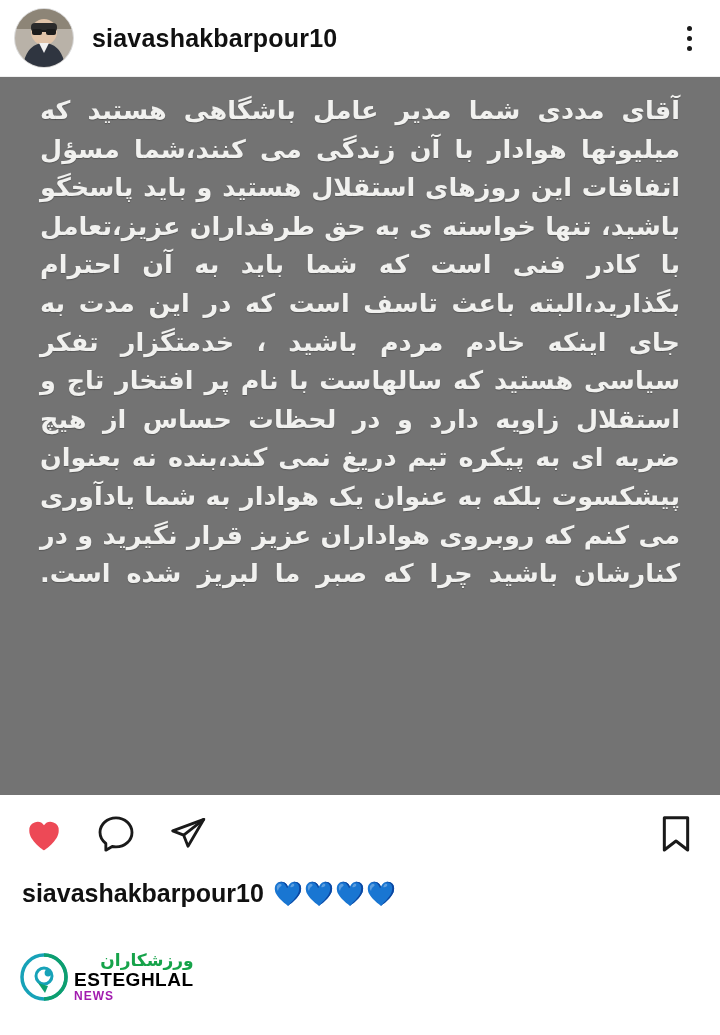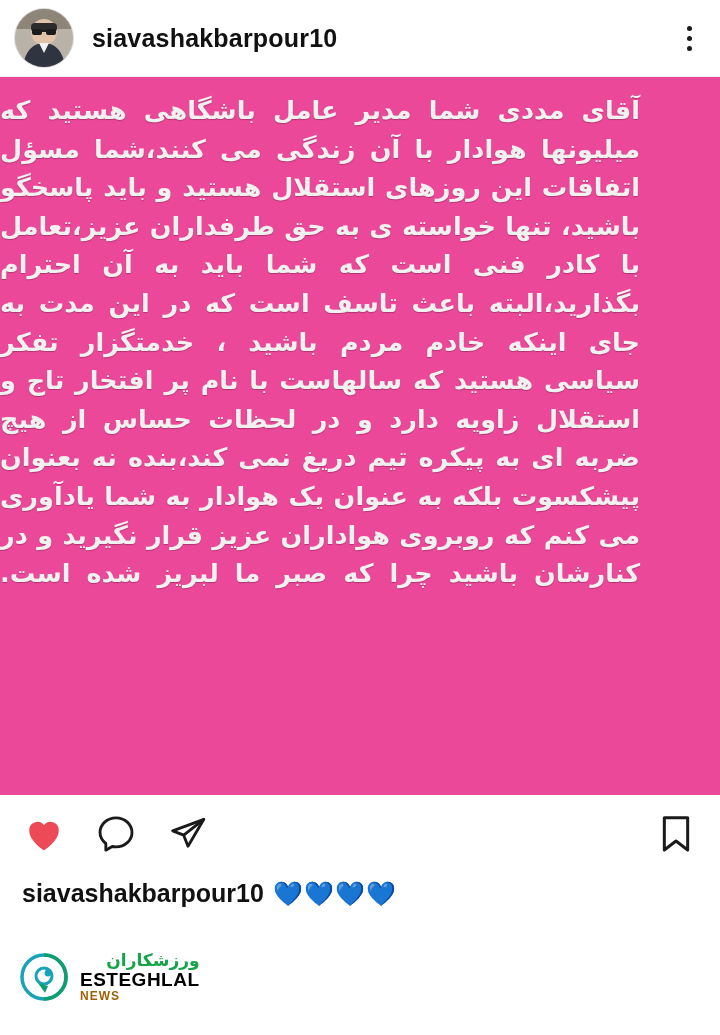--- a/index.html
+++ b/index.html
@@ -68,25 +68,26 @@
     height: 5px;
     border-radius: 50%;
     background: #1a1a1a;
     margin: 2.5px 0;
   }
 
   
   .post-media {
     flex: 0 0 718px;
     height: 718px;
-    background: #ec4899;
+    background: #737373;
     position: relative;
     overflow: hidden;
     display: flex;
     align-items: flex-start;
+    justify-content: center;
   }
   .media-text {
     direction: rtl;
     text-align: justify;
     text-align-last: justify;
     color: #f1f1ef;
     font-family: "DejaVu Sans", sans-serif;
     font-size: 25.5px;
     line-height: 38.6px;
     font-weight: bold;
@@ -155,21 +156,20 @@
     background: #ffffff;
   }
   .wm-logo {
     width: 56px;
     height: 56px;
     flex: 0 0 56px;
     position: relative;
   }
   .wm-logo svg { display:block; }
   .wm-texts {
-    margin-left: 6px;
     display: flex;
     flex-direction: column;
     justify-content: center;
     line-height: 1.05;
   }
   .wm-fa {
     font-family: "DejaVu Sans", sans-serif;
     direction: rtl;
     font-size: 17px;
     color: #16a34a;
@@ -178,21 +178,21 @@
   }
   .wm-en {
     font-size: 19px;
     font-weight: bold;
     color: #000000;
     letter-spacing: 0.5px;
   }
   .wm-news {
     font-size: 12px;
     font-weight: bold;
-    color: #a16207;
+    color: #a21caf;
     letter-spacing: 1px;
   }
   .hairline {
     height: 1px;
     background: #efefef;
     width: 100%;
   }
 </style>
 </head>
 <body>

